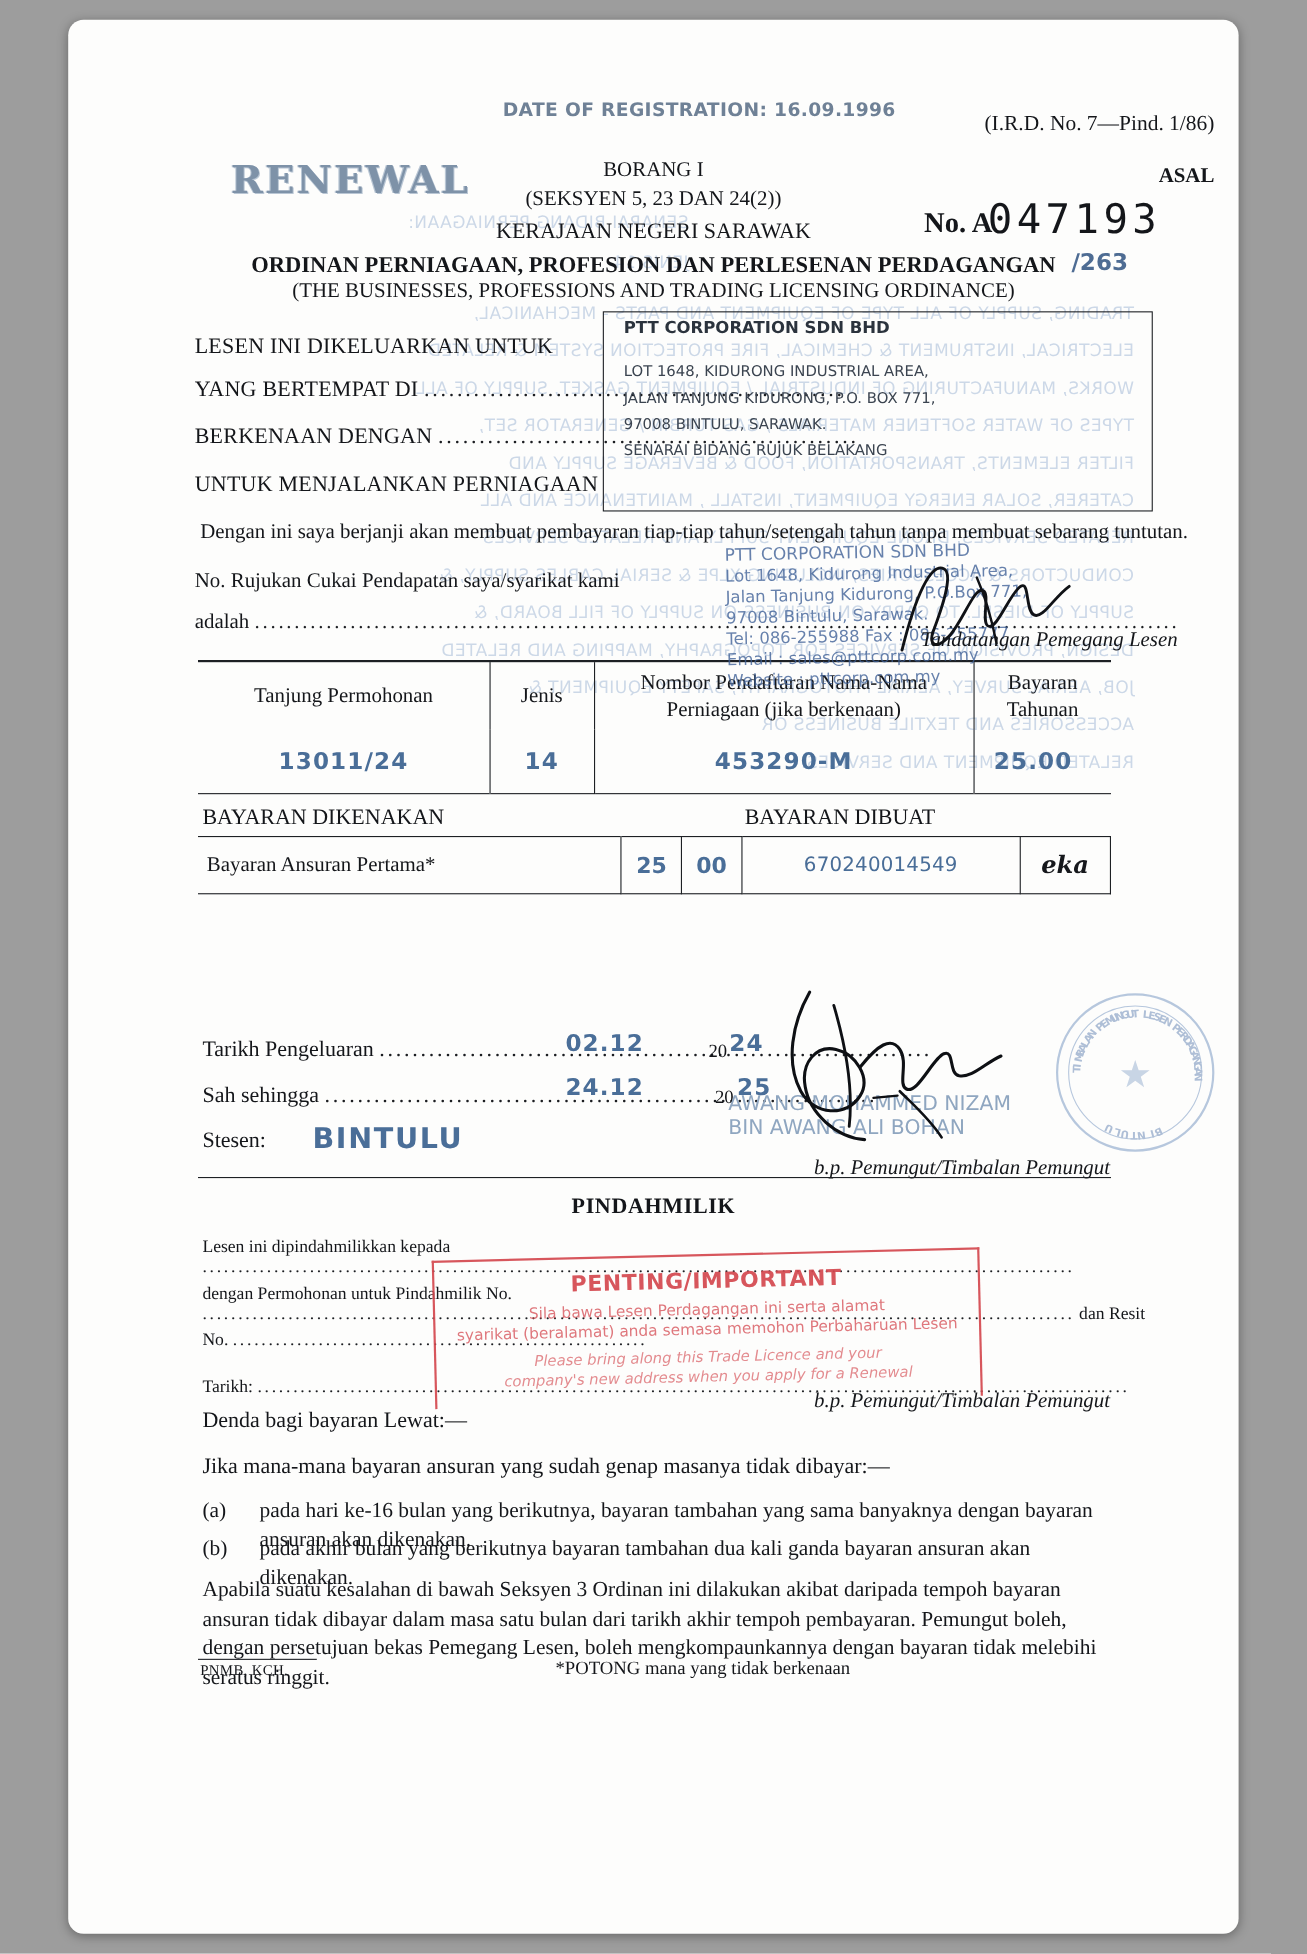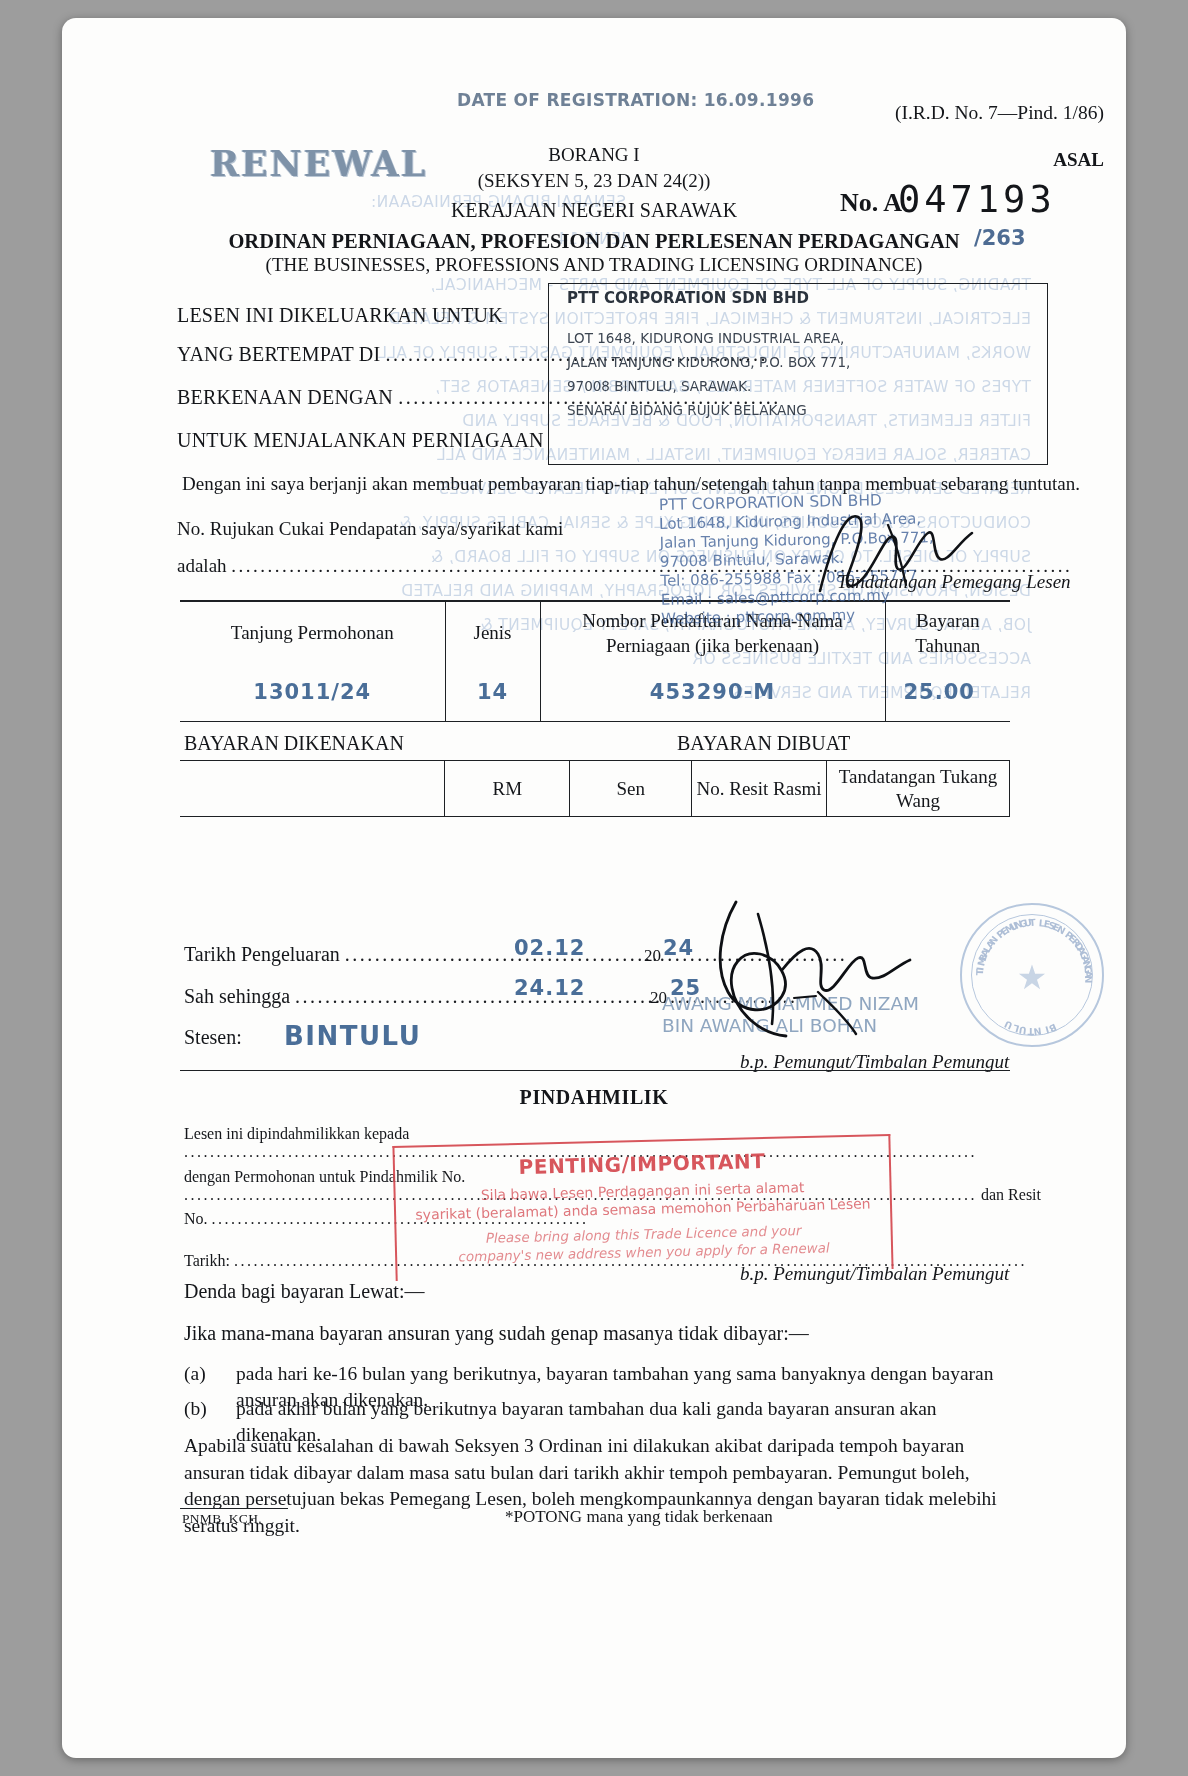--- a/index.html
+++ b/index.html
@@ -336,26 +336,26 @@
         <td class="val lft">25.00</td>
       </tr>
     </tbody>
       </table>
 
     <div class="sect2">BAYARAN DIKENAKAN</div>
     <div class="sect2b">BAYARAN DIBUAT</div>
 
     <table class="t2">
       <tbody>
-          <tr>
-        <td class="nb" style="width:265px; border-right:1.2px solid #1d2024;"></td>
-        <td class="hdr" style="width:125px">RM</td>
-        <td class="hdr" style="width:122px">Sen</td>
-        <td class="hdr" style="width:135px">No. Resit Rasmi</td>
-        <td class="hdr" style="width:183px">Tandatangan Tukang Wang</td>
+      <tr>
+        <td class="nb rw">Bayaran Ansuran Pertama*</td>
+        <td class="rw amt">25</td>
+        <td class="rw amt">00</td>
+        <td class="rw rcpt">670240014549</td>
+        <td class="rw hscript">eka</td>
       </tr>
     </tbody>
       </table>
 
     <div class="dateline" style="top:925px">
       <span>Tarikh Pengeluaran</span>
       <span class="dots">...................................................................</span>
     </div>
     <div class="dval" style="left:452px; top:918px">02.12</div>
     <div class="yr20" style="left:582px; top:928px">20</div>

